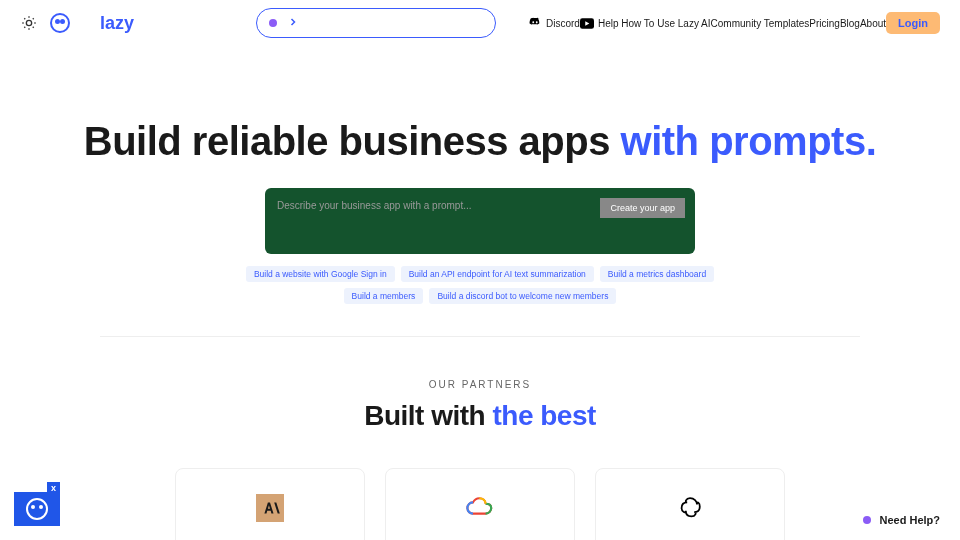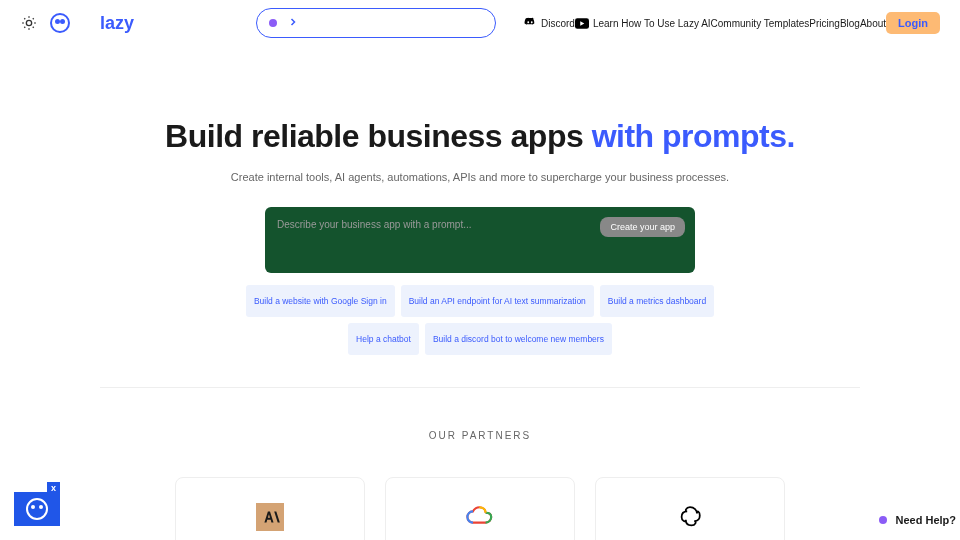--- a/index.html
+++ b/index.html
@@ -16,48 +16,48 @@
     .search-bar { flex: 0 0 240px; margin-left: 110px; display: flex; align-items: center; border: 1.5px solid #3b5bfd; border-radius: 18px; padding: 5px 12px; cursor: pointer; }
     .search-dot { width: 8px; height: 8px; background: #8b5cf6; border-radius: 50%; margin-right: 10px; }
     .search-text { flex: 1; font-size: 12px; font-weight: 600; color: #000; }
     .search-arrow { color: #3b5bfd; }
     
     .nav { display: flex; align-items: center; margin-left: auto; font-size: 10px; }
     .nav-item { display: flex; align-items: center; gap: 4px; cursor: pointer; color: #1a1a1a; font-weight: 500; }
     .login-btn { background: #fdba74; color: #3b5bfd; padding: 5px 12px; border-radius: 5px; font-weight: 600; font-size: 11px; cursor: pointer; }
     
     .hero { text-align: center; margin-top: 72px; }
-    .hero-title { font-size: 32px; font-weight: 800; line-height: 1.15; letter-spacing: -0.5px; }
+    .hero-title { font-size: 40px; font-weight: 800; line-height: 1.15; letter-spacing: -0.5px; }
     .hero-title-accent { color: #3b5bfd; }
     .hero-subtitle { font-size: 11px; color: #666; margin-top: 16px; }
     
     .prompt-box { width: 430px; margin: 24px auto 0; background: #14532d; border-radius: 6px; padding: 12px; position: relative; min-height: 66px; }
     .prompt-placeholder { font-size: 10px; color: #999; text-align: left; }
-    .create-btn { position: absolute; top: 10px; right: 10px; background: #888; color: #fff; border: none; padding: 5px 10px; border-radius: 8px; font-size: 9px; cursor: pointer; }
+    .create-btn { position: absolute; top: 10px; right: 10px; background: #888; color: #fff; border: none; padding: 5px 10px; border-radius: 0; font-size: 9px; cursor: pointer; }
     
     .suggestions { display: flex; flex-wrap: wrap; justify-content: center; gap: 6px; margin-top: 12px; max-width: 500px; margin-left: auto; margin-right: auto; }
-    .suggestion { background: #edf2fd; color: #3b5bfd; padding: 11px 8px; border-radius: 3px; font-size: 8.5px; cursor: pointer; }
+    .suggestion { background: #edf2fd; color: #3b5bfd; padding: 3px 8px; border-radius: 3px; font-size: 8.5px; cursor: pointer; }
     
     .divider { border: none; border-top: 1px solid #eee; margin: 32px 100px 0; }
     
     .partners-section { text-align: center; margin-top: 42px; }
     .partners-label { font-size: 10px; letter-spacing: 2px; color: #666; font-weight: 500; }
     .partners-title { font-size: 28px; font-weight: 800; margin-top: 10px; letter-spacing: -0.5px; }
     .partners-accent { color: #3b5bfd; }
     
     .partner-cards { display: flex; justify-content: center; gap: 20px; margin-top: 36px; }
     .partner-card { width: 190px; height: 80px; border: 1px solid #eee; border-radius: 8px; display: flex; align-items: center; justify-content: center; }
     
     .badge { position: absolute; bottom: 14px; left: 14px; background: #2056e8; color: #fff; display: flex; align-items: center; padding: 6px 12px; gap: 8px; font-size: 15px; font-weight: 700; cursor: pointer; }
     .badge-close { position: absolute; top: -10px; right: 0; background: #2056e8; color: #fff; font-size: 9px; padding: 1px 4px; cursor: pointer; }
     .badge-icon { width: 22px; height: 22px; border-radius: 50%; border: 2px solid #fff; position: relative; }
     .badge-icon::before { content: ''; position: absolute; width: 4px; height: 4px; background: #fff; border-radius: 50%; top: 5px; left: 3px; }
     .badge-icon::after { content: ''; position: absolute; width: 4px; height: 4px; background: #fff; border-radius: 50%; top: 5px; right: 3px; }
     
-    .help { position: absolute; bottom: 14px; right: 4px; display: flex; align-items: center; gap: 8px; font-size: 11px; font-weight: 600; cursor: pointer; }
+    .help { position: absolute; bottom: 14px; right: 20px; display: flex; align-items: center; gap: 8px; font-size: 11px; font-weight: 600; cursor: pointer; }
     .help-dot { width: 8px; height: 8px; background: #8b5cf6; border-radius: 50%; }
   </style>
 </head>
 <body>
 
 <div class="header">
   <div class="theme-toggle">
     <svg width="16" height="16" viewBox="0 0 24 24" fill="none" stroke="#333" stroke-width="2">
         <circle cx="12" cy="12" r="4"></circle>
         <line x1="12" y1="2" x2="12" y2="4"></line>
@@ -87,21 +87,21 @@
       <svg width="14" height="14" viewBox="0 0 24 24" fill="#000">
           <path d="M20 4c-1.5-.7-3-.9-4.5-1l-.2.4c1.4.3 2.7.9 3.9 1.6-1.5-.7-3-1.2-4.7-1.4-1.3-.2-2.7-.2-4 0-1.7.2-3.2.7-4.7 1.4 1.2-.7 2.5-1.3 3.9-1.6L9.5 3C8 3.1 6.5 3.3 5 4c-2 3-2.5 6-2.3 9 1.5 1.1 3 1.8 4.5 2.2l.6-1c-.5-.2-1-.4-1.5-.7l.4-.3c2.7 1.3 5.9 1.3 8.6 0l.4.3c-.5.3-1 .5-1.5.7l.6 1c1.5-.4 3-1.1 4.5-2.2.3-3.5-.6-6.5-2.3-9zM9 12.5c-.8 0-1.5-.8-1.5-1.7s.7-1.7 1.5-1.7 1.5.8 1.5 1.7-.7 1.7-1.5 1.7zm6 0c-.8 0-1.5-.8-1.5-1.7s.7-1.7 1.5-1.7 1.5.8 1.5 1.7-.7 1.7-1.5 1.7z"></path>
         </svg>
       <span>Discord</span>
     </div>
     <div class="nav-item">
       <svg width="14" height="11" viewBox="0 0 24 18" fill="#000">
           <rect x="0" y="0" width="24" height="18" rx="4"></rect>
           <polygon points="9,5 9,13 16,9" fill="#fff"></polygon>
         </svg>
-      <span>Learn How To Use Lazy AI</span>
+      <span>Help How To Use Lazy AI</span>
     </div>
     <div class="nav-item">
         <span>Community Templates</span>
       </div>
     <div class="nav-item">
         <span>Pricing</span>
       </div>
     <div class="nav-item">
         <span>Blog</span>
       </div>
@@ -109,40 +109,42 @@
         <span>About</span>
       </div>
     <div class="login-btn"><span>Login</span></div>
   </div>
 </div>
 
 <div class="hero">
   <h1 class="hero-title">
     <span>Build reliable business apps </span><span class="hero-title-accent">with prompts.</span>
   </h1>
-  <p class="hero-subtitle">Create internal tools, AI agents, automations, APIs and more to supercharge your business processes.</p>
 
   <div class="prompt-box">
     <div class="prompt-placeholder">Describe your business app with a prompt...</div>
     <button class="create-btn"><span>Create your app</span></button>
   </div>
 
   <div class="suggestions">
     <div class="suggestion">Build a website with Google Sign in</div>
     <div class="suggestion">Build an API endpoint for AI text summarization</div>
     <div class="suggestion">Build a metrics dashboard</div>
-    <div class="suggestion">Help a chatbot</div>
+    <div class="suggestion">Build a members</div>
     <div class="suggestion">Build a discord bot to welcome new members</div>
   </div>
 </div>
 
 <hr class="divider">
 
 <div class="partners-section">
   <div class="partners-label">OUR PARTNERS</div>
+  <h2 class="partners-title">
+    <span>Built with </span><span class="partners-accent">the best</span>
+  </h2>
   <div class="partner-cards">
     <div class="partner-card">
       <svg width="28" height="28" viewBox="0 0 40 40">
           <rect width="40" height="40" fill="#d4a374"></rect>
           <path d="M12 28 L17 12 L20 12 L25 28 L22 28 L21 24 L16 24 L15 28 Z M17 21 L20 21 L18.5 16 Z M26 12 L29 12 L34 28 L31 28 Z" fill="#1a1a1a"></path>
         </svg>
     </div>
     <div class="partner-card">
       <svg width="28" height="24" viewBox="0 0 40 32">
           <path d="M28 10 C28 5 24 2 19 2 C15 2 12 4 10 8 C5 8 2 12 2 16 C2 21 6 24 10 24 L28 24 C33 24 36 20 36 16 C36 12 33 10 28 10" fill="none" stroke="#ea4335" stroke-width="3"></path>

